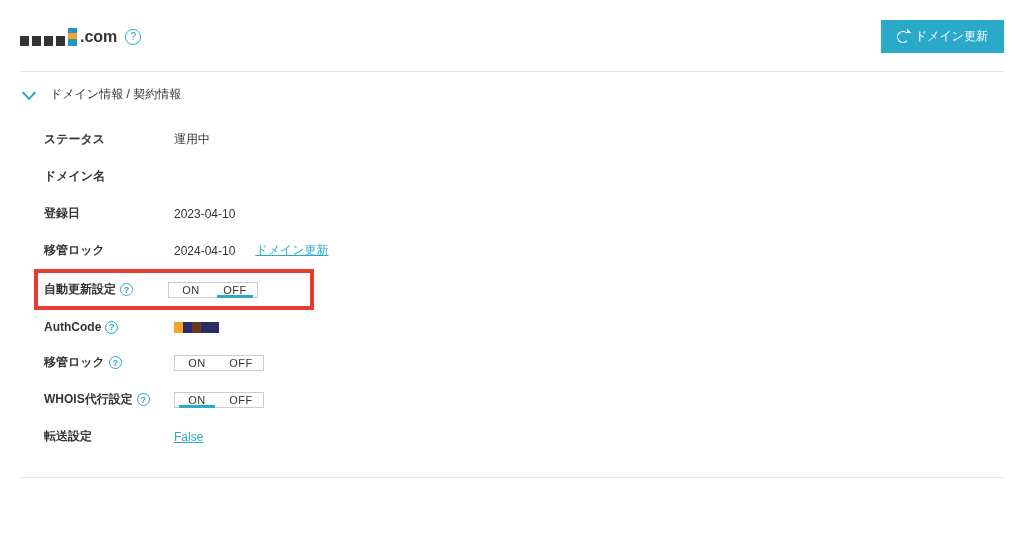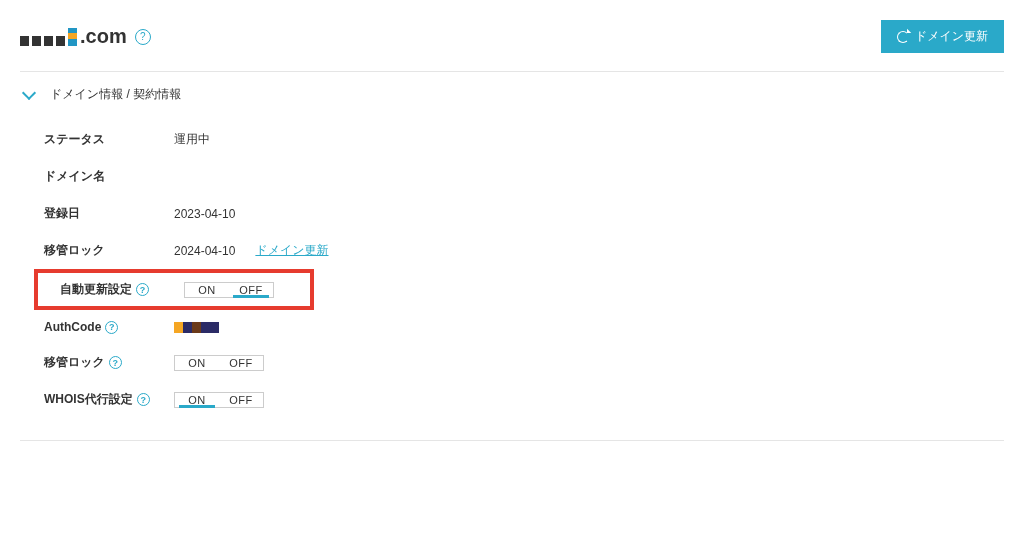--- a/index.html
+++ b/index.html
@@ -11,21 +11,21 @@
       width: 1024px;
     }
     .container { padding: 20px 20px 10px 20px; }
     .header-row {
       display: flex;
       align-items: center;
       justify-content: space-between;
       margin-bottom: 18px;
     }
     .domain-title-wrap { display: flex; align-items: center; gap: 8px; }
-    .domain-title { font-size: 20px; font-weight: bold; display: flex; align-items: center; gap: 1px;}
+    .domain-title { font-size: 16px; font-weight: bold; display: flex; align-items: center; gap: 1px;}
     .mask-blocks { display:inline-flex; align-items:flex-end; gap:3px; margin-right:2px;}
     .mask-blocks span{ display:inline-block; width:9px; background:#333;}
     .mask-blocks span:nth-child(1){height:10px;}
     .mask-blocks span:nth-child(2){height:10px;}
     .mask-blocks span:nth-child(3){height:10px;}
     .mask-blocks span:nth-child(4){height:10px;}
     .mask-blocks span.bar{height:18px; width:9px; background:linear-gradient(to top,#2196c4 0 40%,#f5a623 40% 70%,#2196c4 70% 100%);}
     .help-icon {
       display:inline-flex;
       width:16px;height:16px;
@@ -73,21 +73,21 @@
       width:44px;display:flex;align-items:center;justify-content:center;
       font-size:11px;letter-spacing:0.5px;cursor:pointer;
       position:relative;
     }
     .toggle span.active::after{
       content:"";position:absolute;bottom:-1px;left:4px;right:4px;height:3px;background:#2aa9c9;
     }
     .highlight-box{
       position:relative;
       border:4px solid #e63b2e;
-      padding:4px 22px;
+      padding:4px 6px;
       width:280px;
       margin-left:-10px;
     }
     .highlight-box .row{padding:4px 0;}
     .authcode-mask{display:inline-flex;gap:0;}
     .authcode-mask span{display:inline-block;width:9px;height:11px;}
     .ac1{background:#f5a623;} .ac2{background:#2b2b66;} .ac3{background:#6b3a1a;} .ac4{background:#2b2b66;}
     .spacer-section{height:40px;}
   </style>
 </head>
@@ -194,19 +194,25 @@
           <span class="help-icon small">?</span>
         </div>
         <div class="row-value">
           <div class="toggle">
             <span class="active">ON</span>
             <span>OFF</span>
           </div>
         </div>
       </div>
 
+      <div class="row">
+        <div class="row-label">転送設定</div>
+        <div class="row-value">
+          <a class="link">False</a>
+        </div>
+      </div>
 
     </div>
   </div>
 
   <div class="spacer-section"></div>
 
 </div>
 
 </body></html>

